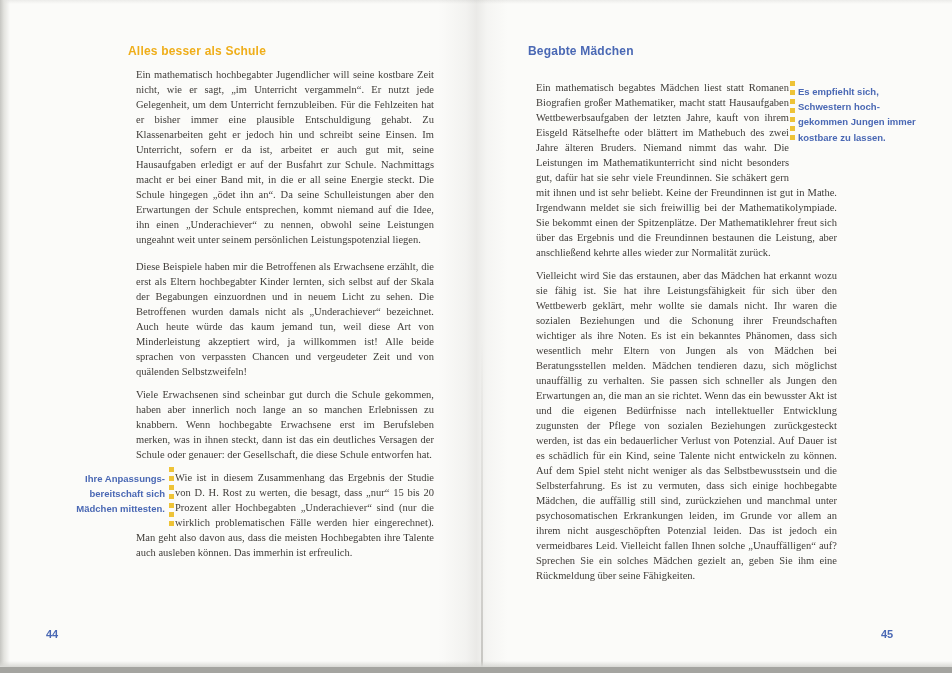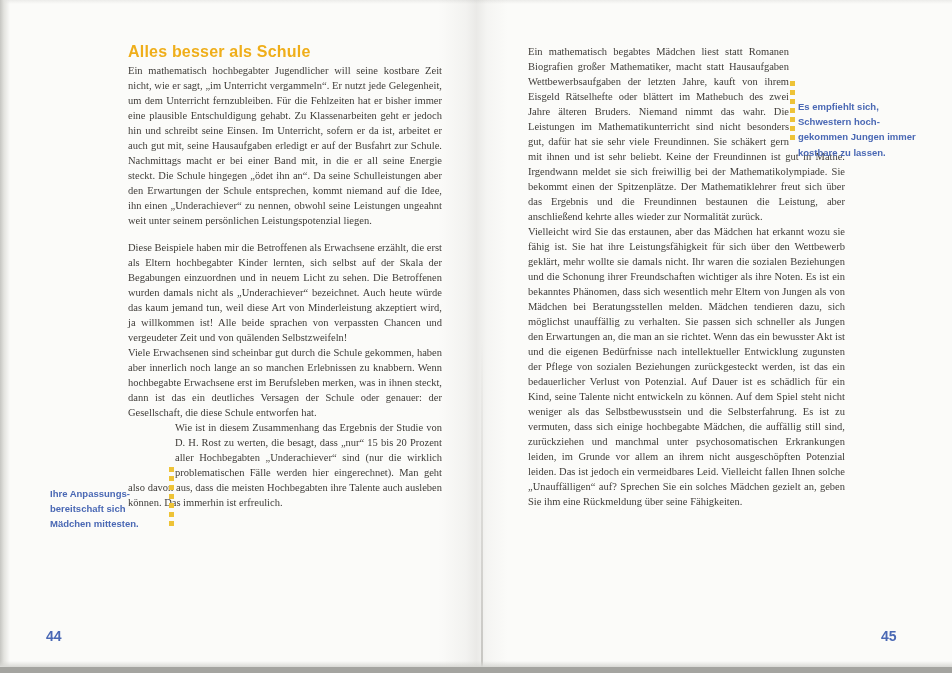--- a/index.html
+++ b/index.html
@@ -39,66 +39,65 @@
       rgba(130,128,122,0) 100%);
   }
   .gutter-line {
     position: absolute; left: 481px; top: 340px; width: 2px; height: 327px;
     background: linear-gradient(to bottom, rgba(150,148,142,0), rgba(150,148,142,0.45));
   }
 
   
   .section-heading {
     font-family: "Liberation Sans", sans-serif;
-    font-weight: bold; font-size: 16px; letter-spacing: 0.2px;
+    font-weight: bold; font-size: 12px; letter-spacing: 0.2px;
   }
   .heading-amber { color: var(--accent_amber); }
   .heading-blue  { color: var(--accent_blue); }
 
   
   .body-col {
     position: absolute;
     color: var(--body_text);
     font-size: 10.5px; line-height: 15px;
     text-align: justify;
   }
-  .body-col p { margin: 0; }
+  .body-col p { margin: 8px; }
   .left-col  { left: 128px; top: 44px; width: 314px; }
   .right-col { left: 528px; top: 44px; width: 317px; }
   .left-col .section-heading  { margin-bottom: 4px; }
   .right-col .section-heading { margin-bottom: 21px; }
   .para-gap { margin-top: 12px !important; }
 
   .hang-spacer-left  { float: left;  width: 47px; height: 60px; }
   .hang-spacer-right { float: right; width: 56px; height: 92px; }
 
   
   .margin-note {
     position: absolute;
     font-family: "Liberation Sans", sans-serif;
     font-weight: bold; font-size: 9.5px; line-height: 15.2px;
     color: var(--accent_blue);
-    margin-top: 15px;
   }
-  .note-left  { left: 50px;  top: 471px; width: 115px; text-align: left; }
+  .note-left  { left: 50px;  top: 471px; width: 115px; text-align: right; }
   .note-right { left: 798px; top: 84px;  width: 118px; text-align: left; }
 
   .marker-column { position: absolute; width: 5px; }
   .marker-col-left  { left: 169px; top: 467px; }
   .marker-col-right { left: 790px; top: 81px; }
   .square-marker {
     width: 4.5px; height: 4.5px; margin-bottom: 4.5px;
     background: var(--marker_yellow);
   }
 
   
   .page-number {
     position: absolute; top: 628px;
     font-family: "Liberation Sans", sans-serif;
-    font-weight: bold; font-size: 14px;
+    font-weight: bold; font-size: 11px;
     color: var(--accent_blue);
   }
   .page-number-left  { left: 46px; }
   .page-number-right { left: 881px; }
 </style>
 </head>
 <body>
 
 <div class="spread">
 
@@ -132,20 +131,21 @@
       <div class="square-marker"></div>
       <div class="square-marker"></div>
       <div class="square-marker"></div>
     </div>
 
     <div class="page-number page-number-left">44</div>
   </div>
 
   <div>
     <div class="body-col right-col">
+      <div class="section-heading heading-blue">Begabte Mädchen</div>
       <div class="hang-spacer-right"></div>
       <p>Ein mathematisch begabtes Mädchen liest statt Romanen Biografien großer Mathematiker, macht statt Hausaufgaben Wettbewerbsaufgaben der letzten Jahre, kauft von ihrem Eisgeld Rätselhefte oder blättert im Mathebuch des zwei Jahre älteren Bruders. Niemand nimmt das wahr. Die Leistungen im Mathematikunterricht sind nicht besonders gut, dafür hat sie sehr viele Freundinnen. Sie schäkert gern mit ihnen und ist sehr beliebt. Keine der Freundinnen ist gut in Mathe. Irgendwann meldet sie sich freiwillig bei der Mathematikolympiade. Sie bekommt einen der Spitzenplätze. Der Mathematiklehrer freut sich über das Ergebnis und die Freundinnen bestaunen die Leistung, aber anschließend kehrte alles wieder zur Normalität zurück.</p>
       <p>Vielleicht wird Sie das erstaunen, aber das Mädchen hat erkannt wozu sie fähig ist. Sie hat ihre Leistungsfähigkeit für sich über den Wettbewerb geklärt, mehr wollte sie damals nicht. Ihr waren die sozialen Beziehungen und die Schonung ihrer Freundschaften wichtiger als ihre Noten. Es ist ein bekanntes Phänomen, dass sich wesentlich mehr Eltern von Jungen als von Mädchen bei Beratungsstellen melden. Mädchen tendieren dazu, sich möglichst unauffällig zu verhalten. Sie passen sich schneller als Jungen den Erwartungen an, die man an sie richtet. Wenn das ein bewusster Akt ist und die eigenen Bedürfnisse nach intellektueller Entwicklung zugunsten der Pflege von sozialen Beziehungen zurückgesteckt werden, ist das ein bedauerlicher Verlust von Potenzial. Auf Dauer ist es schädlich für ein Kind, seine Talente nicht entwickeln zu können. Auf dem Spiel steht nicht weniger als das Selbstbewusstsein und die Selbsterfahrung. Es ist zu vermuten, dass sich einige hochbegabte Mädchen, die auffällig still sind, zurückziehen und manchmal unter psychosomatischen Erkrankungen leiden, im Grunde vor allem an ihrem nicht ausgeschöpften Potenzial leiden. Das ist jedoch ein vermeidbares Leid. Vielleicht fallen Ihnen solche „Unauffälligen“ auf? Sprechen Sie ein solches Mädchen gezielt an, geben Sie ihm eine Rückmeldung über seine Fähigkeiten.</p>
     </div>
 
     <div class="margin-note note-right">
       <div>Es empfiehlt sich,</div>
       <div>Schwestern hoch-</div>
       <div>gekommen Jungen immer</div>
       <div>kostbare zu lassen.</div>

